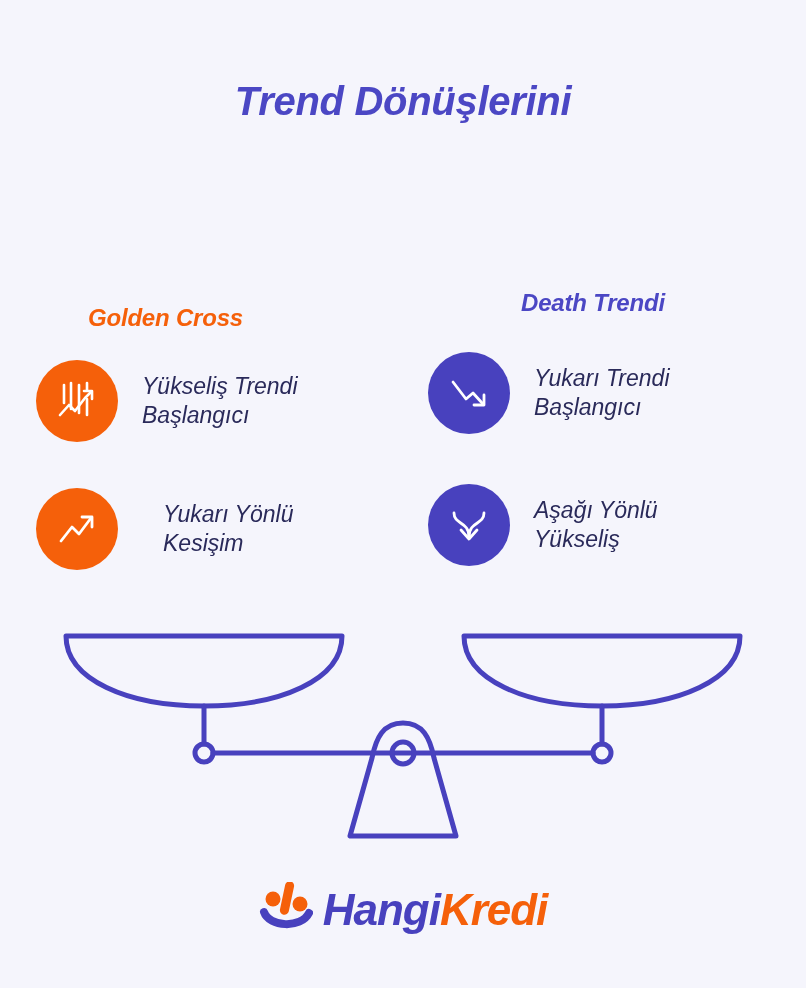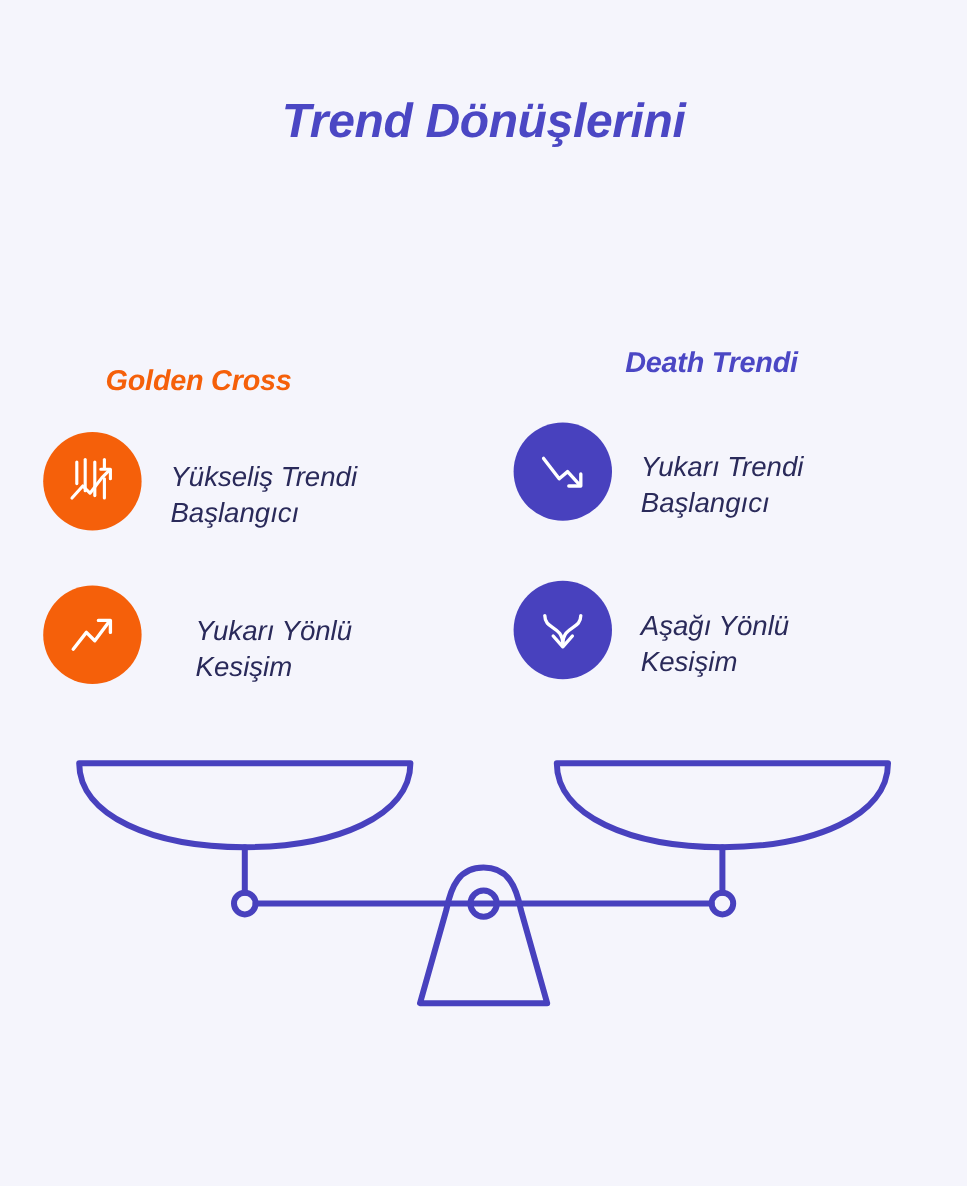--- a/index.html
+++ b/index.html
@@ -24,21 +24,21 @@
 
   
   .col-heading {
     position:absolute; font-size:24px; font-weight:bold;
     letter-spacing:-0.2px; white-space:nowrap;
   }
   #heading-golden { left:88px;  top:289px; color:#f5600a;margin-top:15px; }
   #heading-death  { left:521px; top:289px; color:#4b47c4; }
 
   
-  .feature { position:absolute; display:flex; align-items:flex-end; }
+  .feature { position:absolute; display:flex; align-items:center; }
   .feature .badge {
     width:82px; height:82px; border-radius:50%;
     flex:0 0 82px;
     display:flex; align-items:center; justify-content:center;
   }
   .badge.orange { background:#f5600a; }
   .badge.purple { background:#4841be; }
   .feature .ftext {
     margin-left:24px;
     color:#2a2a5a;
@@ -114,21 +114,21 @@
 
   <div class="feature" id="feature-4">
     <div class="badge purple">
       <svg width="48" height="48" viewBox="0 0 48 48" fill="none" stroke="#ffffff" stroke-width="2.8" stroke-linecap="round" stroke-linejoin="round">
         <path d="M9 12 C 9 24, 24 20, 24 36"></path>
         <path d="M39 12 C 39 24, 24 20, 24 36"></path>
         <polyline points="16,29 24,38 32,29"></polyline>
       </svg>
     </div>
     <div class="ftext">Aşağı Yönlü
-Kesişim</div>
+Yükseliş</div>
   </div>
 
   <div id="scale-illustration">
     <svg width="706" height="230" viewBox="0 0 706 230" fill="none" stroke="#4841be" stroke-width="5" stroke-linecap="round" stroke-linejoin="round">
 
       <path d="M16 16 L292 16 C292 60, 230 86, 154 86 C78 86, 16 60, 16 16 Z"></path>
 
       <line x1="154" y1="86" x2="154" y2="124"></line>
       <circle cx="154" cy="133" r="9"></circle>
 
@@ -138,14 +138,25 @@
       <circle cx="552" cy="133" r="9"></circle>
 
       <line x1="163" y1="133" x2="543" y2="133"></line>
 
       <path d="M353 103 C 333 103, 326 118, 322 138 L300 216 L406 216 L384 138 C380 118, 373 103, 353 103 Z"></path>
 
       <circle cx="353" cy="133" r="11"></circle>
     </svg>
   </div>
 
+  <div id="logo">
+    <span>
+      <svg width="54" height="52" viewBox="0 0 54 52" fill="none">
+        <circle cx="14" cy="17" r="7.5" fill="#f5600a"></circle>
+        <circle cx="41" cy="22" r="7.5" fill="#f5600a"></circle>
+        <rect x="23.5" y="-1" width="9" height="34" rx="4.5" fill="#f5600a" transform="rotate(12 28 16)"></rect>
+        <path d="M5 30 C 10 45, 42 47, 50 31" stroke="#4841be" stroke-width="8" stroke-linecap="round" fill="none"></path>
+      </svg>
+    </span>
+    <span class="logo-text"><span class="logo-hangi">Hangi</span><span class="logo-kredi">Kredi</span></span>
+  </div>
 
 </div>
 
 </body></html>

